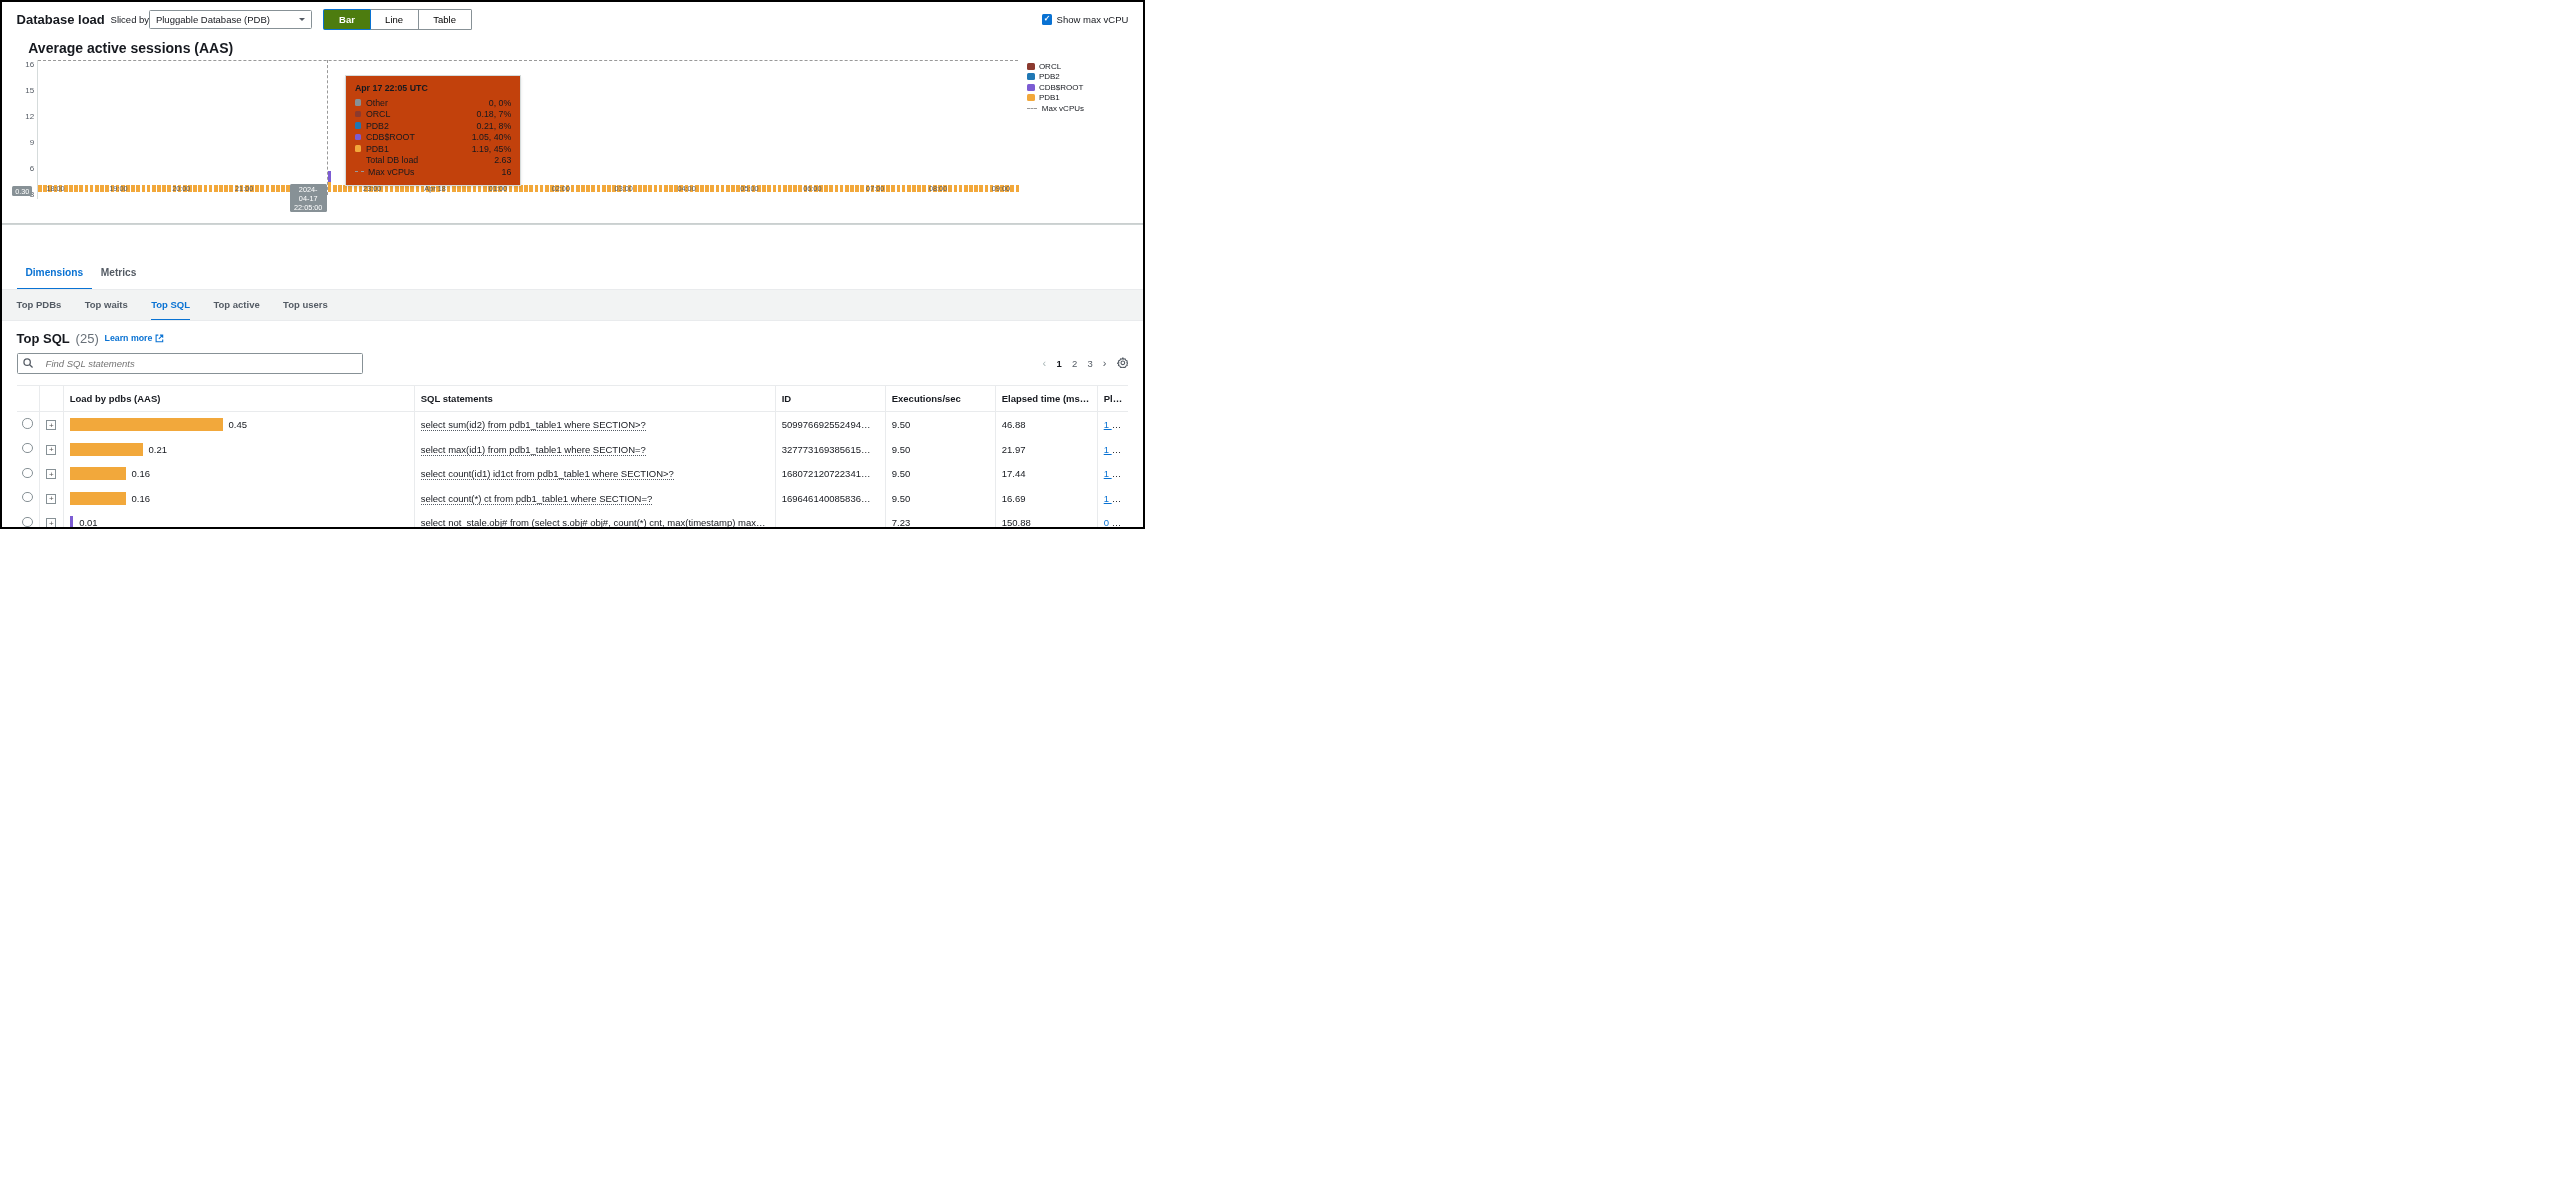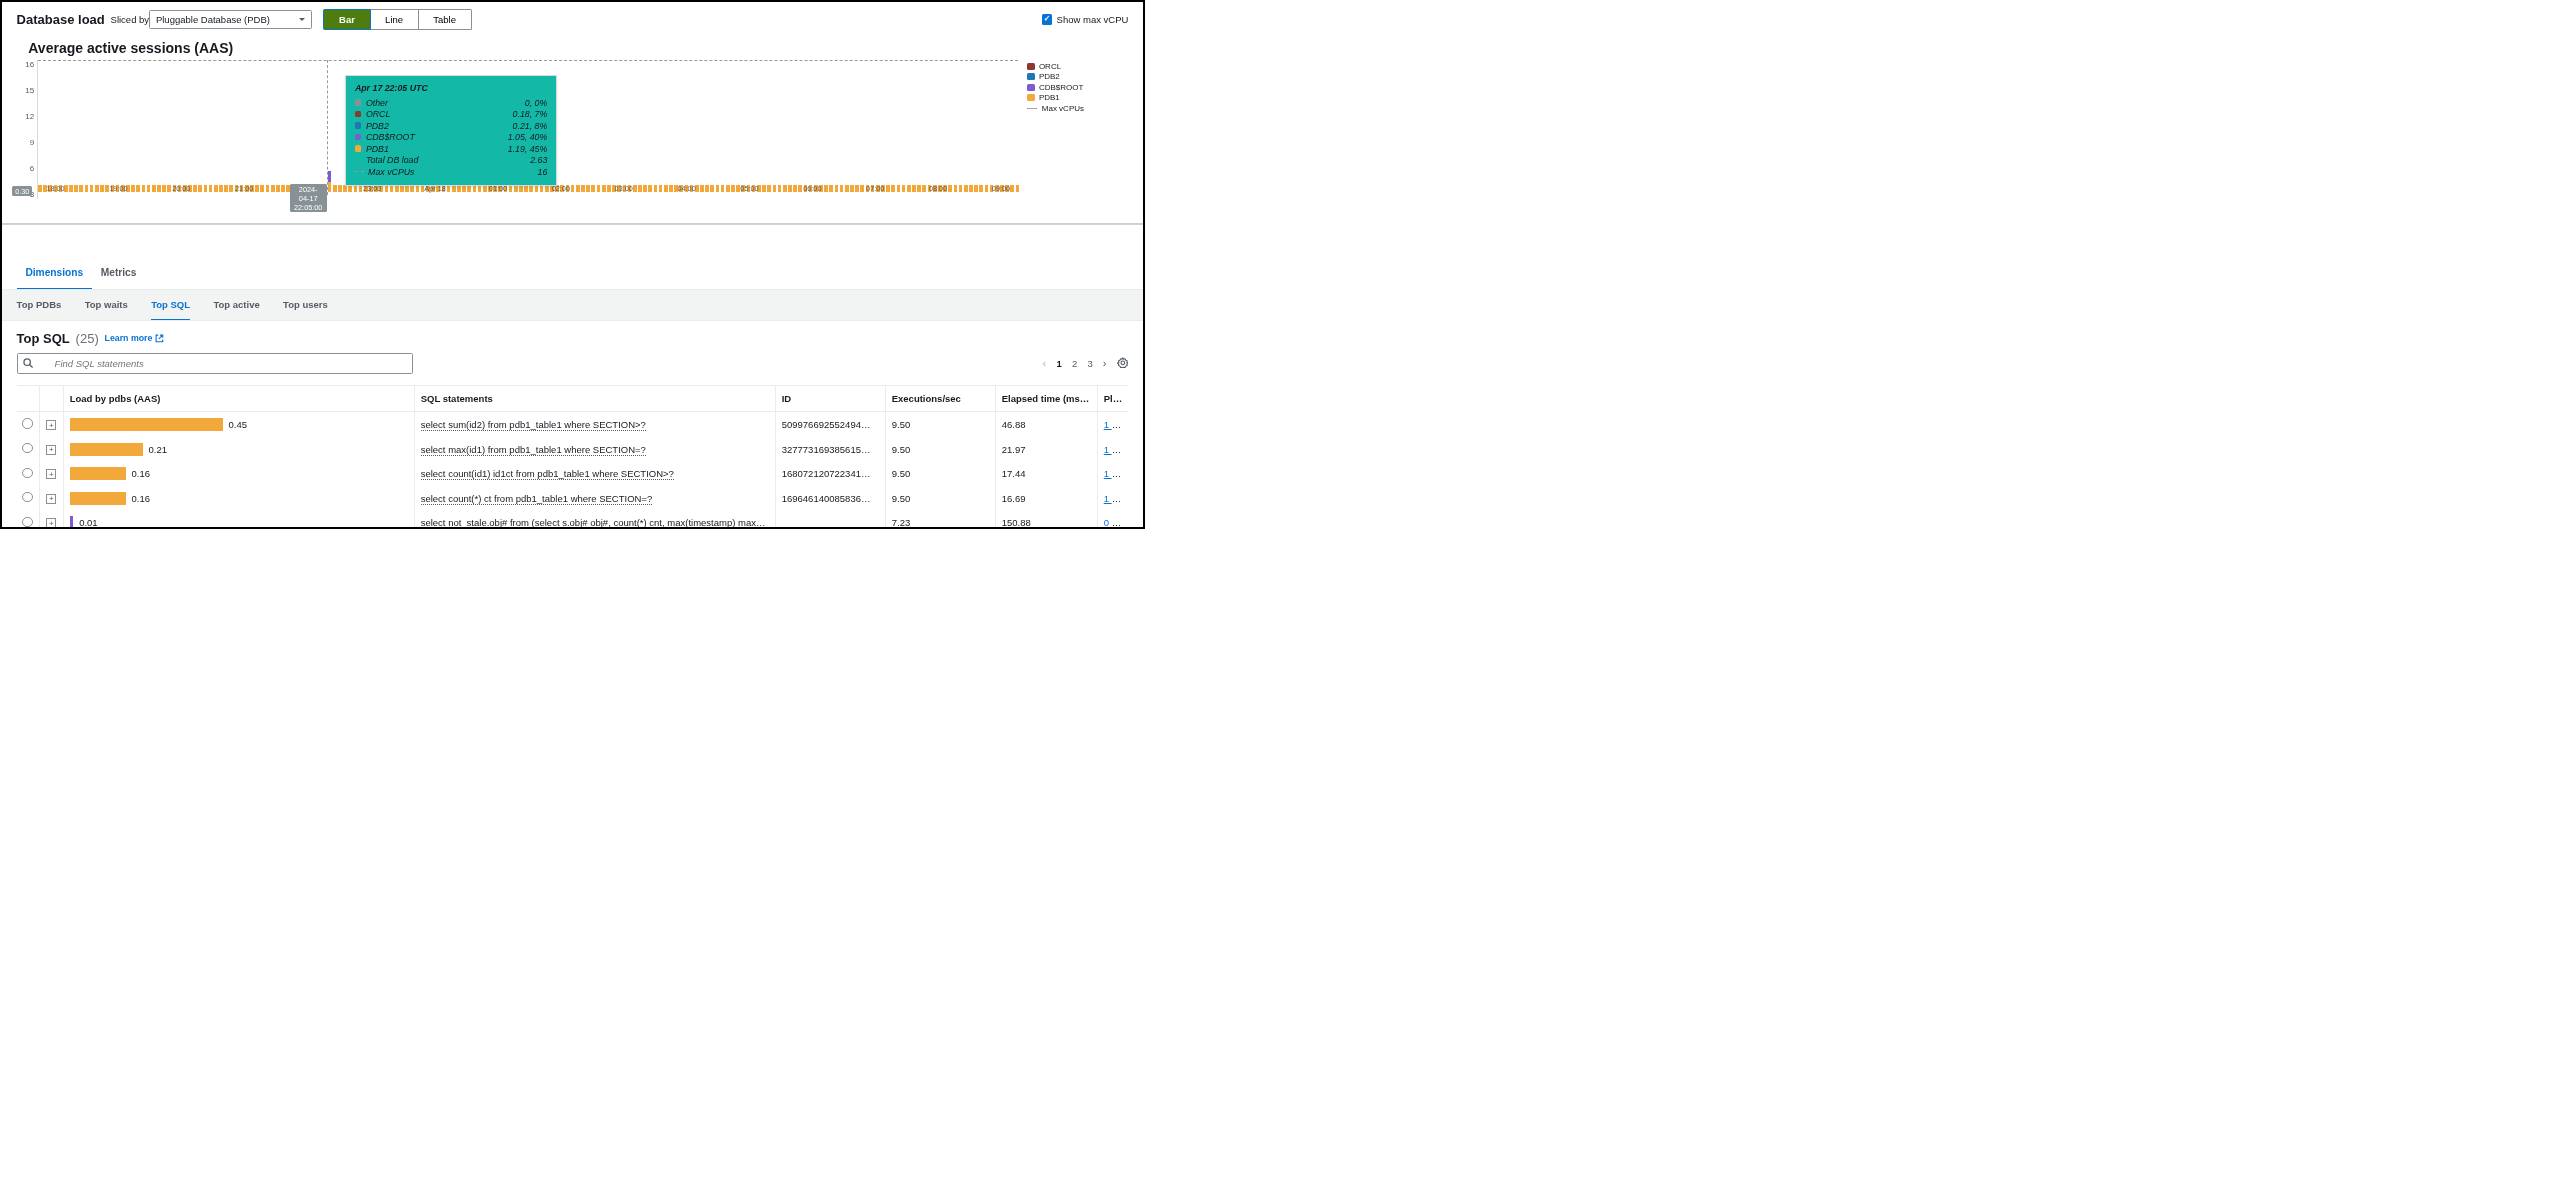--- a/index.html
+++ b/index.html
@@ -34,21 +34,21 @@
 .bar.tall::before { content:""; position:absolute; left:0; right:0; top:0; height:50%; background:#7c5cd3;}
 .bar .blip { position:absolute; top:-2.9px; left:0; right:0; height:2.9px; background:#7c5cd3;}
 .x-axis { display:flex; font-size:7.3px; color:#545b64; margin-top:4.4px;}
 .x-tick { flex:1; text-align:center; }
 .x-highlight { background:#879196; color:#fff; border-radius:1.5px; padding:0.7px 4.4px; display:inline-block; font-size:7.3px;}
 .legend { width:110px; font-size:8px; padding-left:8.8px;}
 .legend-item { display:flex; align-items:center; gap:4.4px; margin:1.5px 0;}
 .swatch { width:7.3px; height:7.3px; border-radius:1.5px;}
 .swatch.dash { width:10.2px; height:0; border-top:1.5px dashed #999; border-radius:0;}
 
-.tooltip { position:absolute; background:#14b8a6; border:0.7px solid #d5dbdb; box-shadow:0 1.5px 2.9px rgba(0,0,0,0.1); padding:7.3px 8.8px; font-size:8.8px; width:212px; top:14.6px; left:307px; z-index:10;font-style:italic;}
+.tooltip { position:absolute; background:#c2410c; border:0.7px solid #d5dbdb; box-shadow:0 1.5px 2.9px rgba(0,0,0,0.1); padding:7.3px 8.8px; font-size:8.8px; width:176px; top:14.6px; left:307px; z-index:10;}
 .tooltip-title { font-weight:700; margin-bottom:4.4px;}
 .tooltip-row { display:flex; align-items:center; gap:4.4px; margin:1.5px 0;}
 .tooltip-row .label { flex:1;}
 .tooltip-row .val { text-align:right;}
 .tooltip .sw { width:6.6px; height:6.6px; border-radius:1.5px; flex-shrink:0;}
 .tooltip .dash { width:8.8px; height:0; border-top:1.5px dashed #999; flex-shrink:0;}
 
 .divider { height:2.2px; background:#d5dbdb; box-shadow: inset 0 1.5px 1.5px rgba(0,0,0,.06);}
 
 .tabs-main { display:flex; padding: 0 14.6px;}
@@ -60,21 +60,21 @@
 .subtab { padding: 8.8px 0; margin-right: 23.4px; font-size:9.5px; font-weight:700; color:#545b64; cursor:pointer;}
 .subtab.active { color:#0972d3; border-bottom:1.5px solid #0972d3;}
 
 .content { background:#fff; border-top:0.7px solid #e9ebed; padding:10.2px 14.6px;}
 .content-header { display:flex; align-items:center; gap:5.8px; margin-bottom:7.3px;}
 .content-title { font-size:13px; font-weight:700;}
 .content-count { font-size:13px; font-weight:400; color:#687078;}
 .learn-more { color:#0972d3; font-size:8.8px; font-weight:700; text-decoration:none; display:inline-flex; align-items:center; gap:2.9px;}
 
 .toolbar-row { display:flex; align-items:center; justify-content:space-between;}
-.search { display:flex; align-items:flex-start; border:0.7px solid #879196; border-radius:1.5px; width:396px; padding:3.7px 5.8px; gap:21px;}
+.search { display:flex; align-items:flex-start; border:0.7px solid #879196; border-radius:1.5px; width:346px; padding:3.7px 5.8px; gap:12px;}
 .search input { border:none; outline:none; font-size:9.5px; font-style:italic; color:#687078; flex:1;}
 .pager { display:flex; align-items:center; gap:10.2px; color:#545b64;}
 .pager .pnum { cursor:pointer;}
 .pager .pnum.active { font-weight:700; color:#16191f;}
 .pager .arrow { cursor:pointer; font-size:11px;}
 .gear { cursor:pointer; font-size:11px;}
 
 table { width:100%; border-collapse:collapse; margin-top:11px; table-layout:fixed;}
 th { text-align:left; font-size:9.5px; font-weight:700; padding:7.3px 5.8px; border-bottom:0.7px solid #e9ebed; border-top:0.7px solid #e9ebed; color:#16191f; white-space:nowrap; overflow:hidden; text-overflow:ellipsis;}
 td { padding:5.8px 5.8px; font-size:9.5px; vertical-align:middle; white-space:nowrap; overflow:hidden; text-overflow:ellipsis;}

